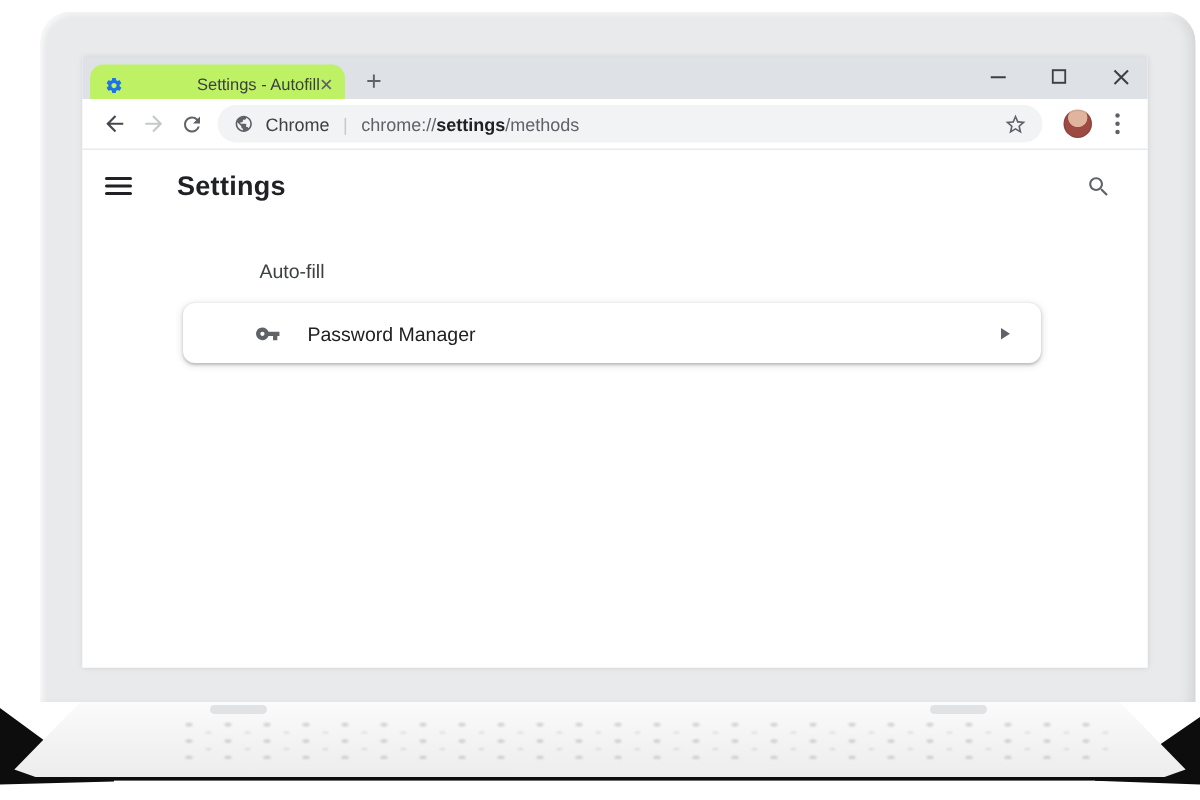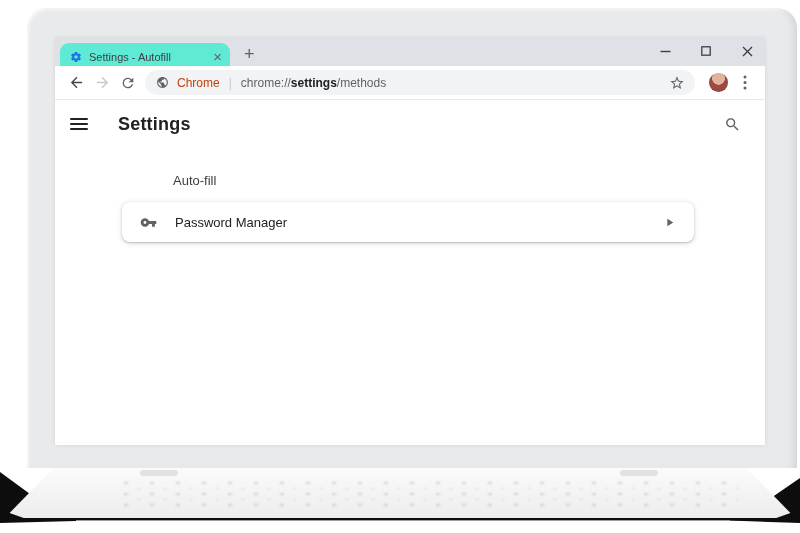--- a/index.html
+++ b/index.html
@@ -20,34 +20,34 @@
             radial-gradient(4px 2.2px at 11px 5px, rgba(95,99,104,.28) 0 55%, transparent 62%),
             radial-gradient(4px 2.2px at 24px 11px, rgba(95,99,104,.20) 0 55%, transparent 62%);
           background-size:26px 11px, 26px 11px;
           filter: blur(.8px); }
 
   
   .browser { position:absolute; left:55px; top:38px; width:710px; height:407px; background:#fff; z-index:5;
              box-shadow:0 0 4px rgba(0,0,0,.10); display:flex; flex-direction:column; }
 
   .tabstrip { height:28px; background:#dee1e6; position:relative; display:flex; align-items:flex-end; flex:none; }
-  .tab { margin-left:5px; width:170px; height:23px; background:#5eead4; border-radius:9px 9px 0 0;
-         display:flex; align-items:center; padding:4px 8px 0 10px; }
+  .tab { margin-left:5px; width:170px; height:23px; background:#bef264; border-radius:9px 9px 0 0;
+         display:flex; align-items:center; padding:4px 8px 0 10px;text-align:right; }
   .tab-title { font-size:11px; color:#3c4043; flex:1; margin-left:7px; white-space:nowrap; overflow:hidden; }
   .tab-close { font-size:15px; line-height:12px; color:#5f6368; font-weight:400; }
   .newtab { margin:0 0 5px 14px; font-size:18px; line-height:14px; color:#5f6368; font-weight:300; }
   .win-controls { position:absolute; right:12px; top:0; height:26px; display:flex; align-items:center; gap:29px; }
   .wc { display:flex; align-items:center; justify-content:center; width:12px; height:12px; }
 
   .toolbar { height:34px; background:#fff; border-bottom:1px solid #e7e9ec; display:flex; align-items:center;
              padding:0 10px 0 8px; flex:none; }
   .nav-btn { width:26px; height:26px; display:flex; align-items:center; justify-content:center; flex:none; }
   .omnibox { flex:1; height:25px; background:#f1f3f4; border-radius:13px; margin:0 8px 0 4px;
              display:flex; align-items:center; padding:0 10px 0 11px; min-width:0; }
-  .site-label { font-size:12px; color:#c2410c; margin:0 9px 0 8px; }
+  .site-label { font-size:12px; color:#404040; margin:0 9px 0 8px; }
   .omni-sep { font-size:12px; color:#c6c9cc; font-weight:300; }
   .url { font-size:12px; color:#5f6368; margin-left:9px; white-space:nowrap; }
   .url .host { color:#202124; font-weight:600; }
   .omni-spacer { flex:1; }
   .avatar { width:19px; height:19px; border-radius:50%; margin:0 7px 0 6px; flex:none;
             background:radial-gradient(circle at 50% 28%, #e0b49e 0 37%, #9c4a42 40% 100%);
             box-shadow:inset 0 0 0 1px rgba(0,0,0,.08); }
   .menu-dots { width:20px; height:20px; display:flex; align-items:center; justify-content:center; flex:none; }
 
   
@@ -55,21 +55,21 @@
   .page-header { height:48px; display:flex; align-items:center; padding:0 24px 0 15px; flex:none; }
   .hamburger { width:18px; display:flex; flex-direction:column; gap:3px; margin-right:30px; }
   .hamburger span { height:2px; background:#202124; border-radius:1px; }
   .page-title { font-size:18px; font-weight:700; color:#202124; letter-spacing:.2px; }
   .header-spacer { flex:1; }
 
   .content { flex:1; position:relative; }
   .section-label { position:absolute; left:118px; top:25px; font-size:13px; color:#3c4043; }
   .card { position:absolute; left:67px; top:54px; width:572px; background:#fff; border-radius:8px;
           box-shadow:0 1px 2px rgba(60,64,67,.28), 0 1px 5px 1px rgba(60,64,67,.12); overflow:hidden; }
-  .row { height:40px; display:flex; align-items:center; padding:0 18px 0 18px; cursor:pointer; }
+  .row { height:40px; display:flex; align-items:center; padding:0 18px 0 18px; cursor:pointer;margin-left:30px; }
   .row + .row { border-top:1px solid #ebedef; }
   .row-icon { width:17px; height:17px; flex:none; display:flex; align-items:center; justify-content:center; }
   .row-label { font-size:13px; color:#202124; margin-left:18px; flex:1; }
   .row-arrow { flex:none; display:flex; align-items:center; }
 
   svg { display:block; }
 </style>
 </head>
 <body>
 

